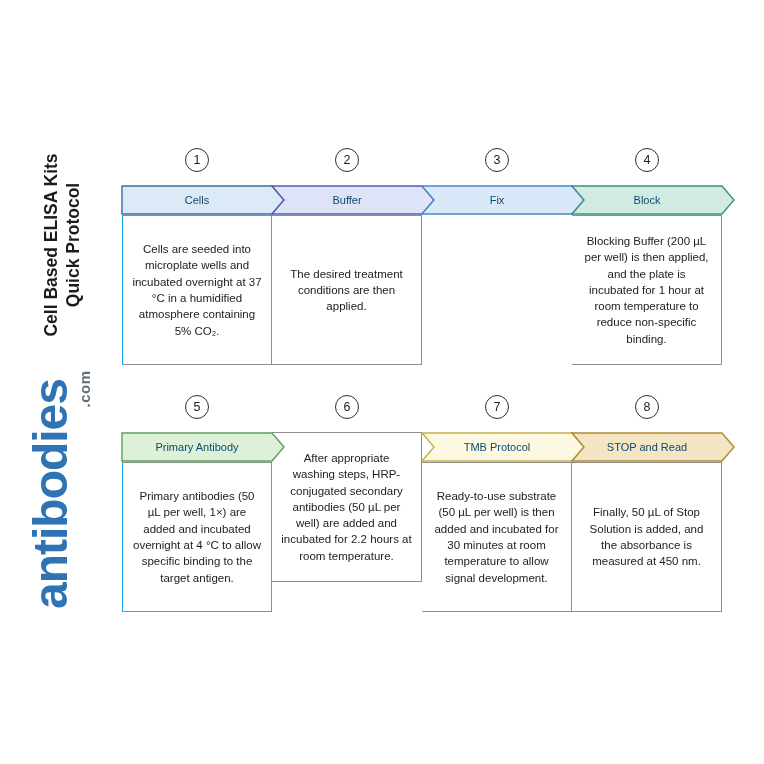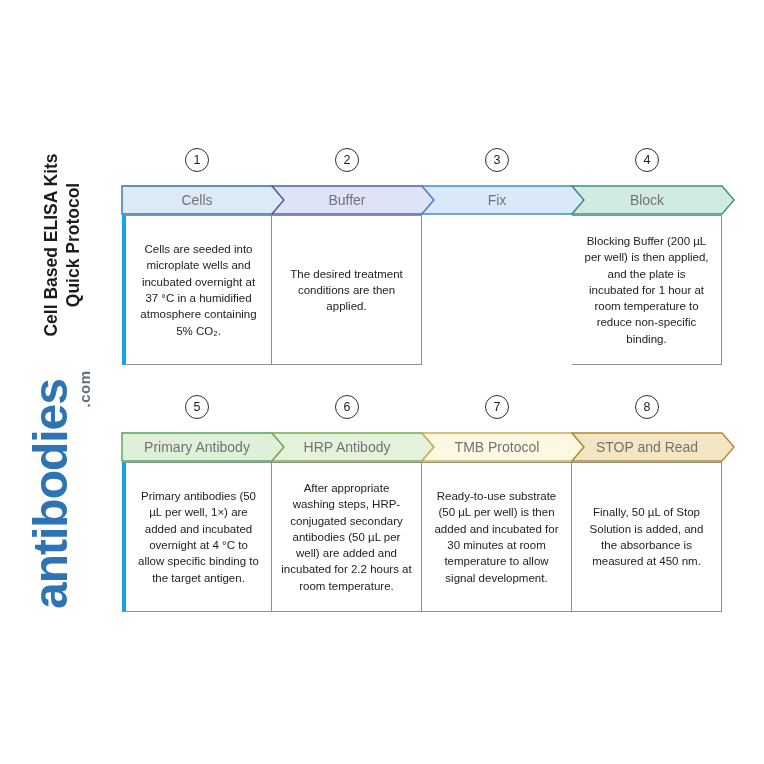--- a/index.html
+++ b/index.html
@@ -37,30 +37,30 @@
     width:24px; height:24px; box-sizing:border-box; border:1.3px solid #2f2f2f;
     border-radius:50%; background:#fff; display:flex; align-items:center;
     justify-content:center; font-size:12.5px; color:#1c1c1c; margin-bottom:13px;
   }
 
   .banner { position:relative; width:150px; height:30px; }
   .banner svg { position:absolute; left:0; top:0; overflow:visible; display:block; }
   .banner .label {
     position:absolute; left:0; top:0; width:150px; height:30px; z-index:1;
     display:flex; align-items:center; justify-content:center;
-    font-size:14px; color:#737373;
+    font-size:11px; color:#0c4a6e;
   }
 
   .box {
     width:150px; height:150px; box-sizing:border-box; background:#fff;
     border-top:1px solid #8f8f8f; border-bottom:1px solid #8f8f8f;
     border-right:1px solid #8f8f8f;
     display:flex; align-items:center; justify-content:center;
   }
-  .step:first-child .box { border-left:4px solid #0ea5e9; }
+  .step:first-child .box { border-left:1px solid #0ea5e9; }
   .box p {
     margin:0; padding:0 9px; font-size:11.5px; line-height:1.42;
     text-align:center; color:#222222;
   }
 </style>
 </head>
 <body>
 
 <div class="page">
 
@@ -148,26 +148,20 @@
         </div>
         <div class="box">
           <p>Primary antibodies (50 µL per well, 1×) are added and incubated overnight at 4 °C to allow specific binding to the target antigen.</p>
         </div>
       </div>
 
       <div class="step">
         <div class="badge">
             <span>6</span>
           </div>
-        <div class="banner">
-          <svg width="162" height="30" viewBox="0 0 162 30">
-            <polygon points="0,1 150,1 162,15 150,29 0,29 12,15" stroke-width="1.4" fill="#e4f2dc" stroke="#74ab52"></polygon>
-          </svg>
-          <span class="label">HRP Antibody</span>
-        </div>
         <div class="box">
           <p>After appropriate washing steps, HRP-conjugated secondary antibodies (50 µL per well) are added and incubated for 2.2 hours at room temperature.</p>
         </div>
       </div>
 
       <div class="step">
         <div class="badge">
             <span>7</span>
           </div>
         <div class="banner">

